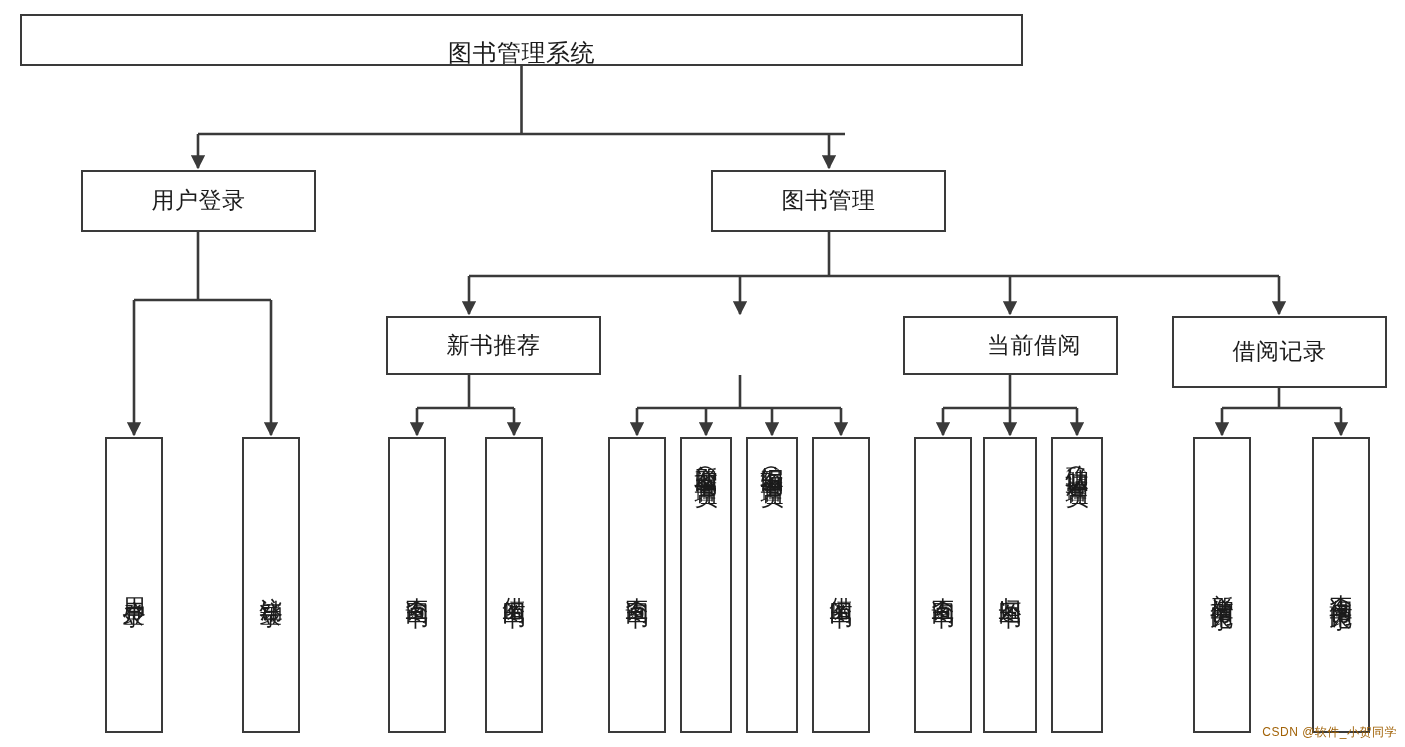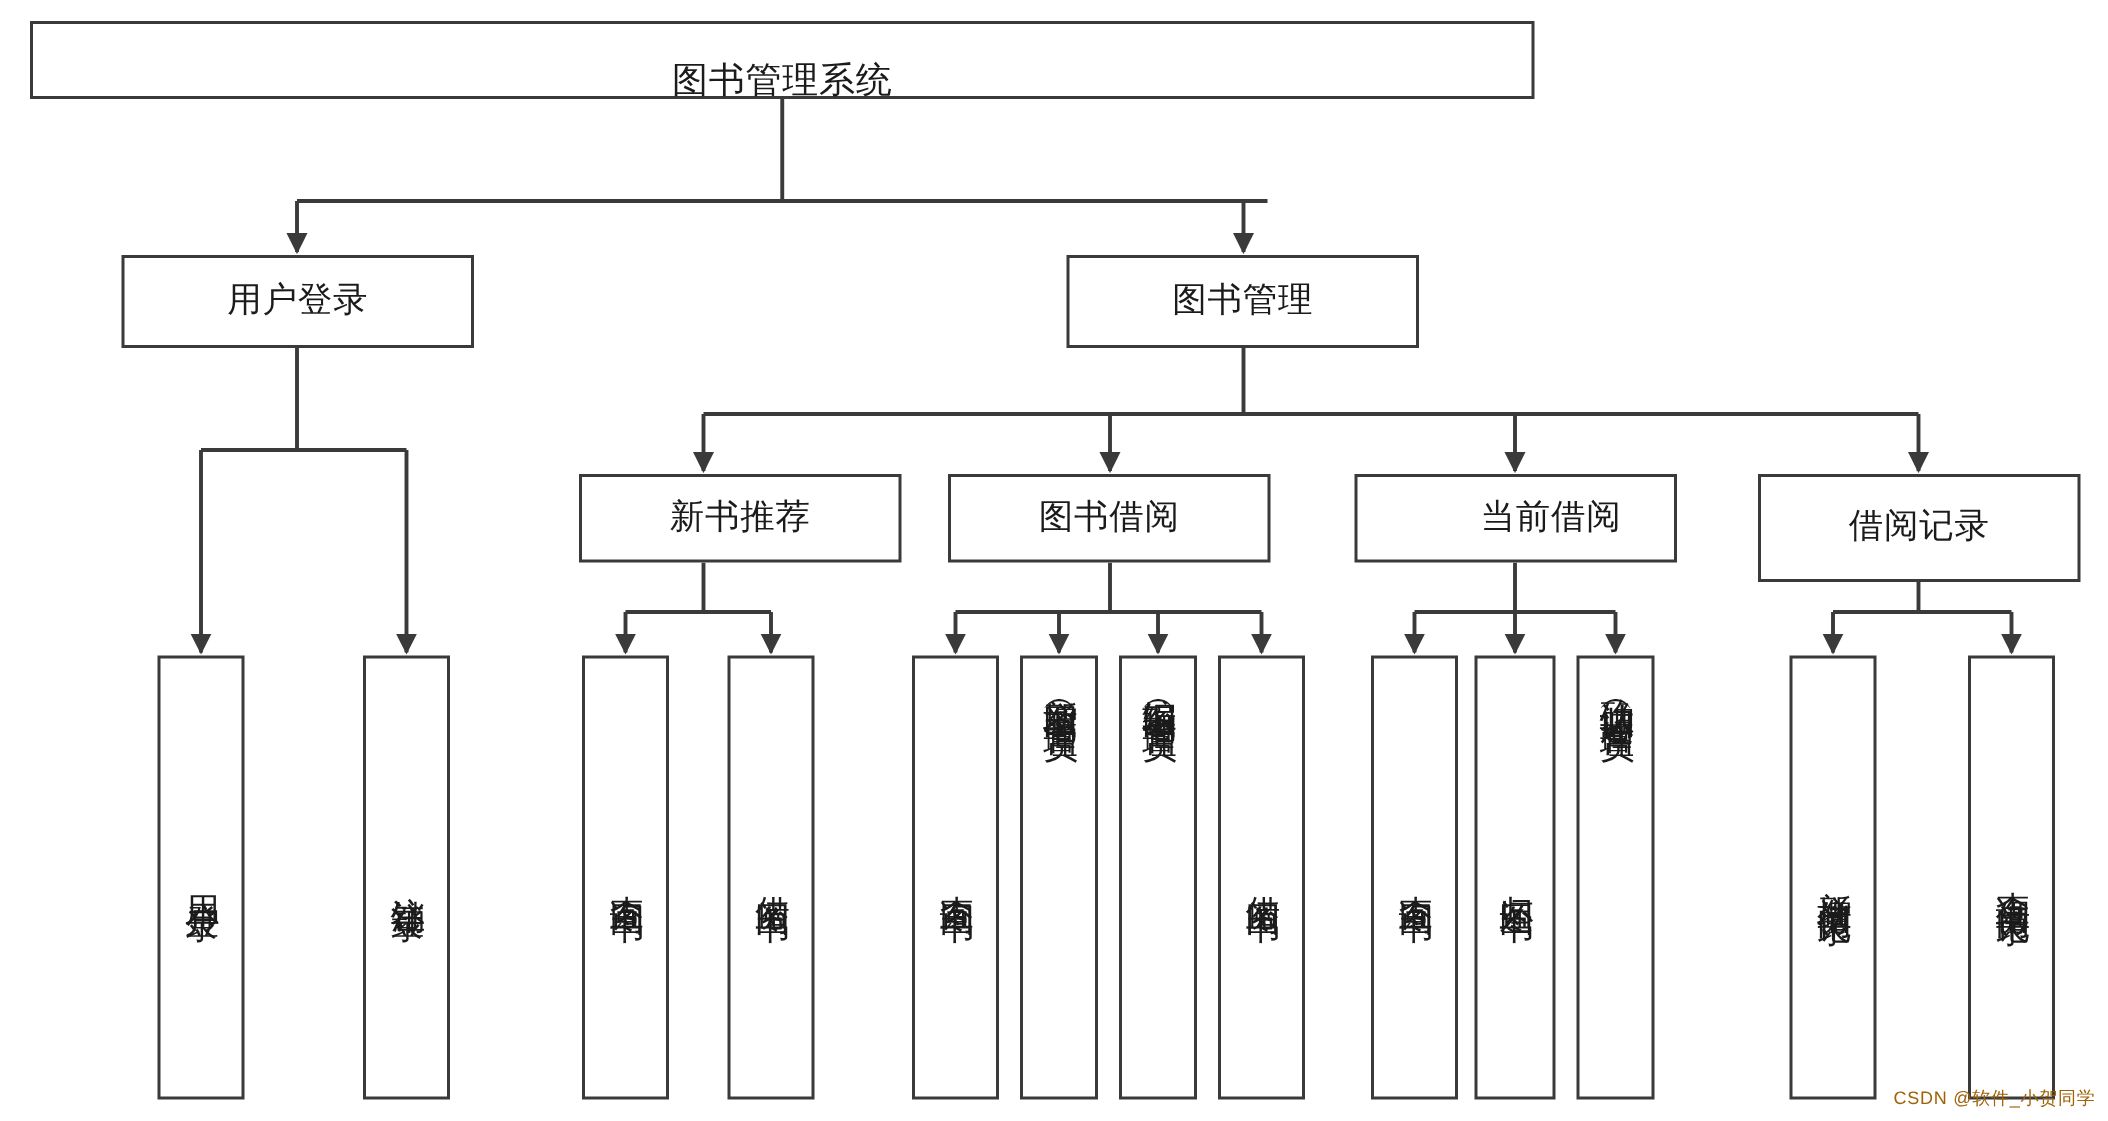--- a/index.html
+++ b/index.html
@@ -142,23 +142,20 @@
   </div>
 
   <div class="node horiz" style="left:711px; top:170px; width:235px; height:62px;">
     <span class="lbl">图书管理</span>
   </div>
 
   <div class="node horiz" style="left:362px; top:316px; width:215px; height:59px;margin-left:24px;">
     <span class="lbl">新书推荐</span>
   </div>
 
-  <div class="node horiz" style="left:632px; top:316px; width:215px; height:59px;">
-    <span class="lbl">图书借阅</span>
-  </div>
 
   <div class="node horiz" style="left:903px; top:316px; width:215px; height:59px;padding-left:47px;">
     <span class="lbl">当前借阅</span>
   </div>
 
   <div class="node horiz" style="left:1172px; top:316px; width:215px; height:72px;">
     <span class="lbl">借阅记录</span>
   </div>
 
   <div class="node vert mid" style="left:105px; top:437px; width:58px; height:296px;">

